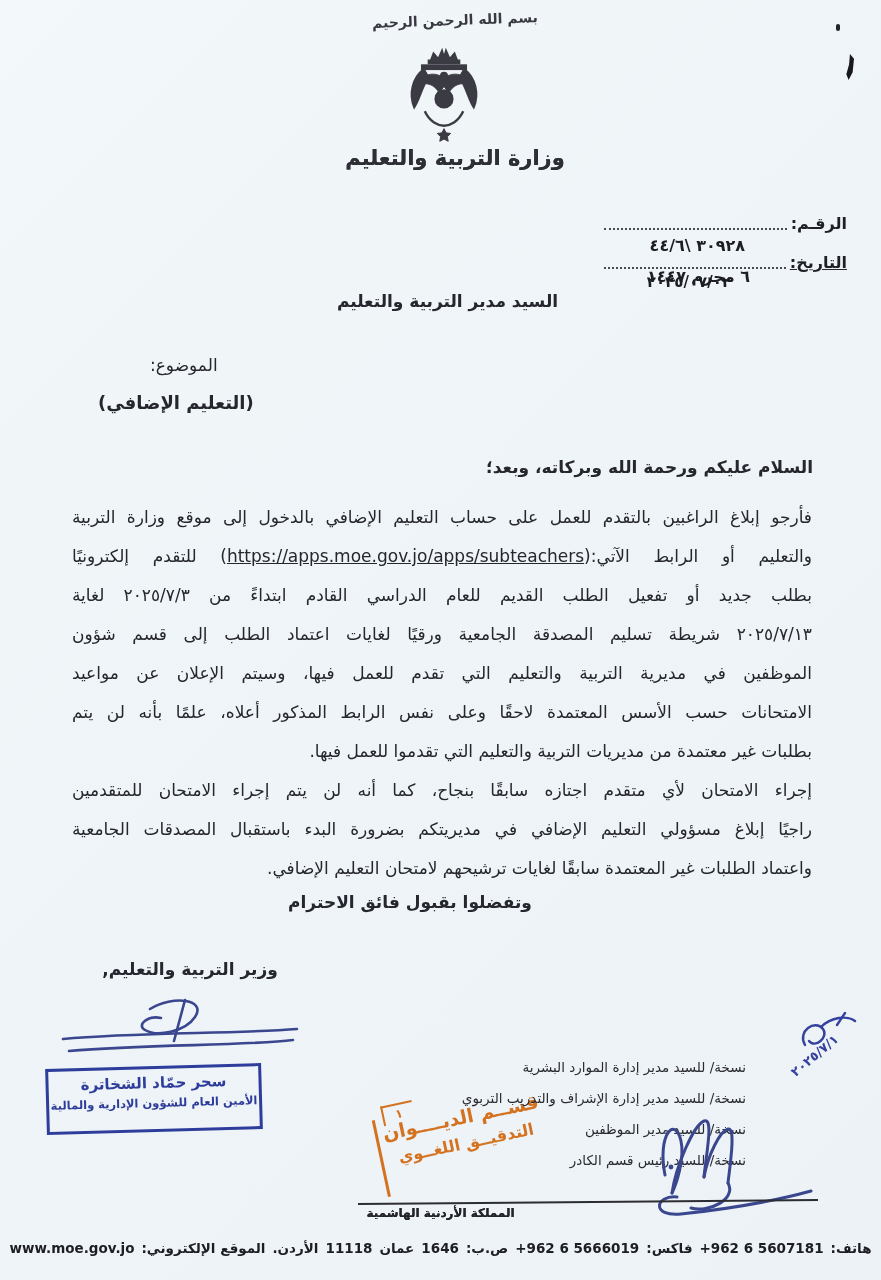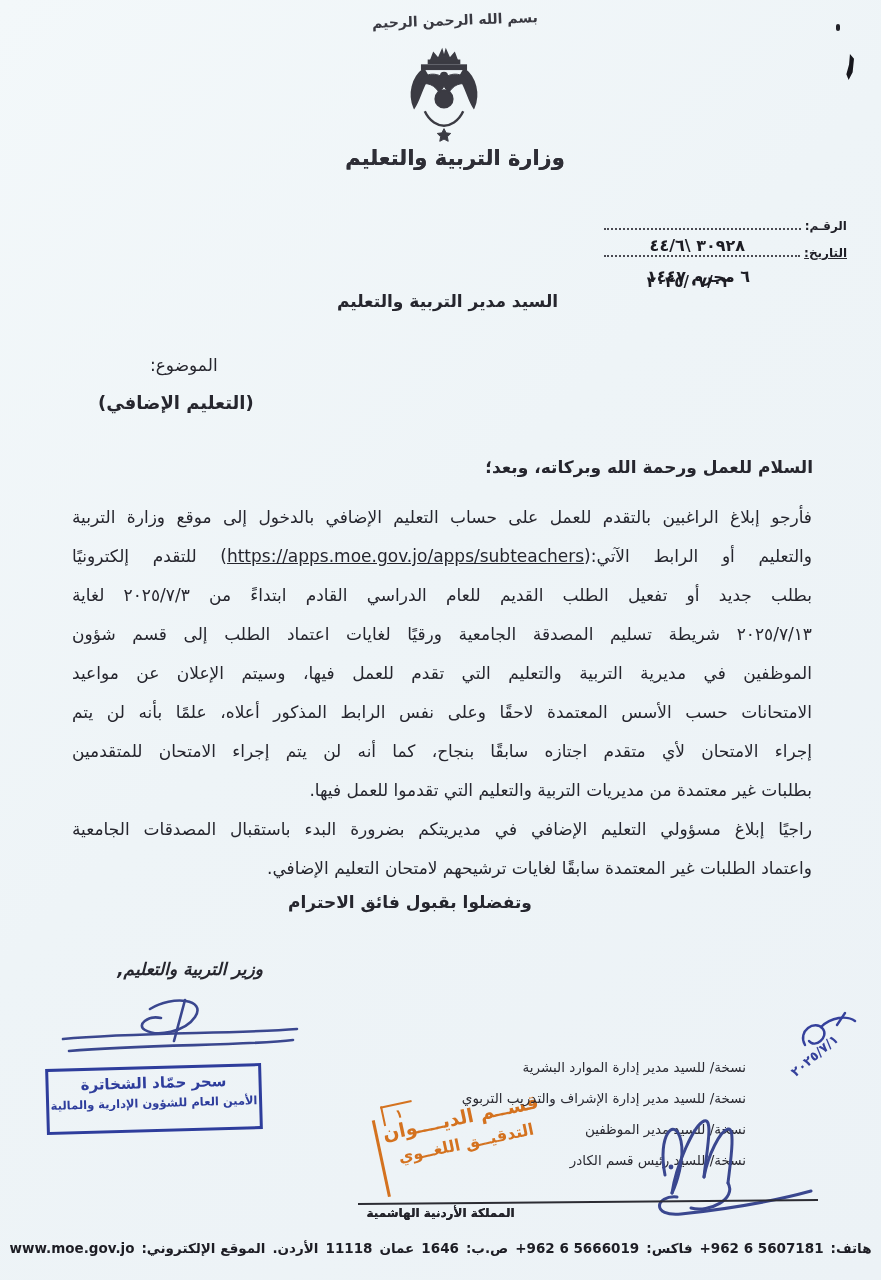--- a/index.html
+++ b/index.html
@@ -14,34 +14,34 @@
   .bismillah{left:355px;top:12px;width:200px;text-align:center;font-size:14px;font-weight:bold;
     color:#3a3a42;transform:rotate(-2deg);letter-spacing:-0.5px;}
   .ministry-callig{left:330px;top:146px;width:250px;text-align:center;font-size:21px;font-weight:bold;
     color:#2e2e36;text-shadow:0 0 0.6px #2e2e36;}
   
   .ink-dot{left:836px;top:24px;width:4px;height:7px;background:#23232a;border-radius:2px;}
   .ink-blot{left:845px;top:54px;width:9px;height:26px;background:#17171d;
     clip-path:polygon(55% 0,100% 18%,85% 70%,40% 100%,15% 78%,45% 40%);}
   
   .ref-row{display:flex;align-items:flex-end;width:245px;right:34px;}
-  .ref-label{font-weight:bold;font-size:12px;color:#1f1f27;white-space:nowrap;}
+  .ref-label{font-weight:bold;font-size:16px;color:#1f1f27;white-space:nowrap;}
   .dots{flex:1;border-bottom:2px dotted #4a4a52;margin:0 4px 3px 2px;height:14px;}
   .ref-val{font-weight:bold;font-size:16px;color:#1d1d24;white-space:nowrap;margin-left:17px;}
   
   .addressee{left:320px;top:291px;width:255px;text-align:center;font-size:17px;font-weight:bold;}
   .subject-label{left:150px;top:355px;font-size:17px;font-weight:normal;}
   .subject-value{left:98px;top:392px;font-size:18px;font-weight:bold;}
   .greeting{right:68px;top:457px;font-size:17px;font-weight:bold;white-space:nowrap;}
   .body-block{left:72px;top:498px;width:740px;}
   .bl{font-size:17px;line-height:39px;text-align:justify;text-align-last:justify;white-space:nowrap;}
   .bl.end{text-align:right;text-align-last:right;}
   .url{text-decoration:underline;}
   .closing{left:270px;top:892px;width:280px;text-align:center;font-size:17px;font-weight:bold;}
-  .minister-title{left:90px;top:959px;width:200px;text-align:center;font-size:17px;font-weight:bold;font-style:italic;}
+  .minister-title{left:90px;top:959px;width:200px;text-align:center;font-size:17px;font-weight:bold;}
   
   .blue-stamp{left:46px;top:1066px;width:216px;height:66px;border:3px solid #2e3d9c;
     transform:rotate(-1.6deg);text-align:center;color:#2e3d9c;padding-top:5px;box-sizing:border-box;}
   .blue-stamp .l1{font-size:15px;font-weight:bold;}
   .blue-stamp .l2{font-size:11.5px;font-weight:bold;margin-top:4px;}
   
   .diwan-stamp{left:378px;top:1102px;width:172px;height:78px;transform:rotate(-12deg);
     color:#d4721f;border-left:3px solid #d4721f;text-align:center;padding-top:4px;box-sizing:border-box;}
   .diwan-stamp .l1{font-size:19px;font-weight:bold;white-space:nowrap;}
   .diwan-stamp .l2{font-size:16px;font-weight:bold;margin-top:6px;white-space:nowrap;}
@@ -91,45 +91,45 @@
 
   <div class="abs ink-dot"></div>
   <div class="abs ink-blot"></div>
 
   <div class="abs ref-row" style="top:214px;">
     <span class="ref-label">الرقـم:</span>
     <span class="dots"></span>
   </div>
   <div class="abs ref-val" style="right:136px;top:236px;" dir="ltr">٣٠٩٢٨ \٤٤/٦</div>
 
-  <div class="abs ref-row" style="top:241px;text-decoration:underline;">
+  <div class="abs ref-row" style="top:253px;text-decoration:underline;">
     <span class="ref-label">التاريخ:</span>
     <span class="dots"></span>
   </div>
   <div class="abs ref-val" style="right:131px;top:267px;">٦ محرم ١٤٤٧</div>
 
   <div class="abs ref-val" style="right:150px;top:273px;font-size:15px;" dir="ltr">٢٠٢٥/٠٧/٠٢</div>
 
   <div class="abs addressee">السيد مدير التربية والتعليم</div>
   <div class="abs subject-label">الموضوع:</div>
   <div class="abs subject-value">(التعليم الإضافي)</div>
 
-  <div class="abs greeting">السلام للعمل ورحمة الله وبركاته، وبعد؛</div>
+  <div class="abs greeting">السلام عليكم ورحمة الله وبركاته، وبعد؛</div>
 
   <div class="abs body-block">
     <div class="bl">فأرجو إبلاغ الراغبين بالتقدم للعمل على حساب التعليم الإضافي بالدخول إلى موقع وزارة التربية</div>
     <div class="bl">
       <span>والتعليم أو الرابط الآتي:(</span><span class="url" dir="ltr">https://apps.moe.gov.jo/apps/subteachers</span><span>) للتقدم إلكترونيًا</span>
     </div>
     <div class="bl">بطلب جديد أو تفعيل الطلب القديم للعام الدراسي القادم ابتداءً من ٢٠٢٥/٧/٣ لغاية</div>
     <div class="bl">٢٠٢٥/٧/١٣ شريطة تسليم المصدقة الجامعية ورقيًا لغايات اعتماد الطلب إلى قسم شؤون</div>
     <div class="bl">الموظفين في مديرية التربية والتعليم التي تقدم للعمل فيها، وسيتم الإعلان عن مواعيد</div>
     <div class="bl">الامتحانات حسب الأسس المعتمدة لاحقًا وعلى نفس الرابط المذكور أعلاه، علمًا بأنه لن يتم</div>
+    <div class="bl end">بطلبات غير معتمدة من مديريات التربية والتعليم التي تقدموا للعمل فيها.</div>
     <div class="bl">إجراء الامتحان لأي متقدم اجتازه سابقًا بنجاح، كما أنه لن يتم إجراء الامتحان للمتقدمين</div>
-    <div class="bl end">بطلبات غير معتمدة من مديريات التربية والتعليم التي تقدموا للعمل فيها.</div>
     <div class="bl">راجيًا إبلاغ مسؤولي التعليم الإضافي في مديريتكم بضرورة البدء باستقبال المصدقات الجامعية</div>
     <div class="bl end">واعتماد الطلبات غير المعتمدة سابقًا لغايات ترشيحهم لامتحان التعليم الإضافي.</div>
   </div>
 
   <div class="abs closing">وتفضلوا بقبول فائق الاحترام</div>
   <div class="abs minister-title">وزير التربية والتعليم,</div>
 
   <div class="abs" style="left:55px;top:995px;">
     <svg width="250" height="75" viewBox="0 0 250 75" fill="none" stroke="#3a478f" stroke-width="2.6" stroke-linecap="round">
       <path d="M95 14 C118 0 152 4 140 22 C130 37 102 42 90 35 C81 30 93 20 106 23"></path>

